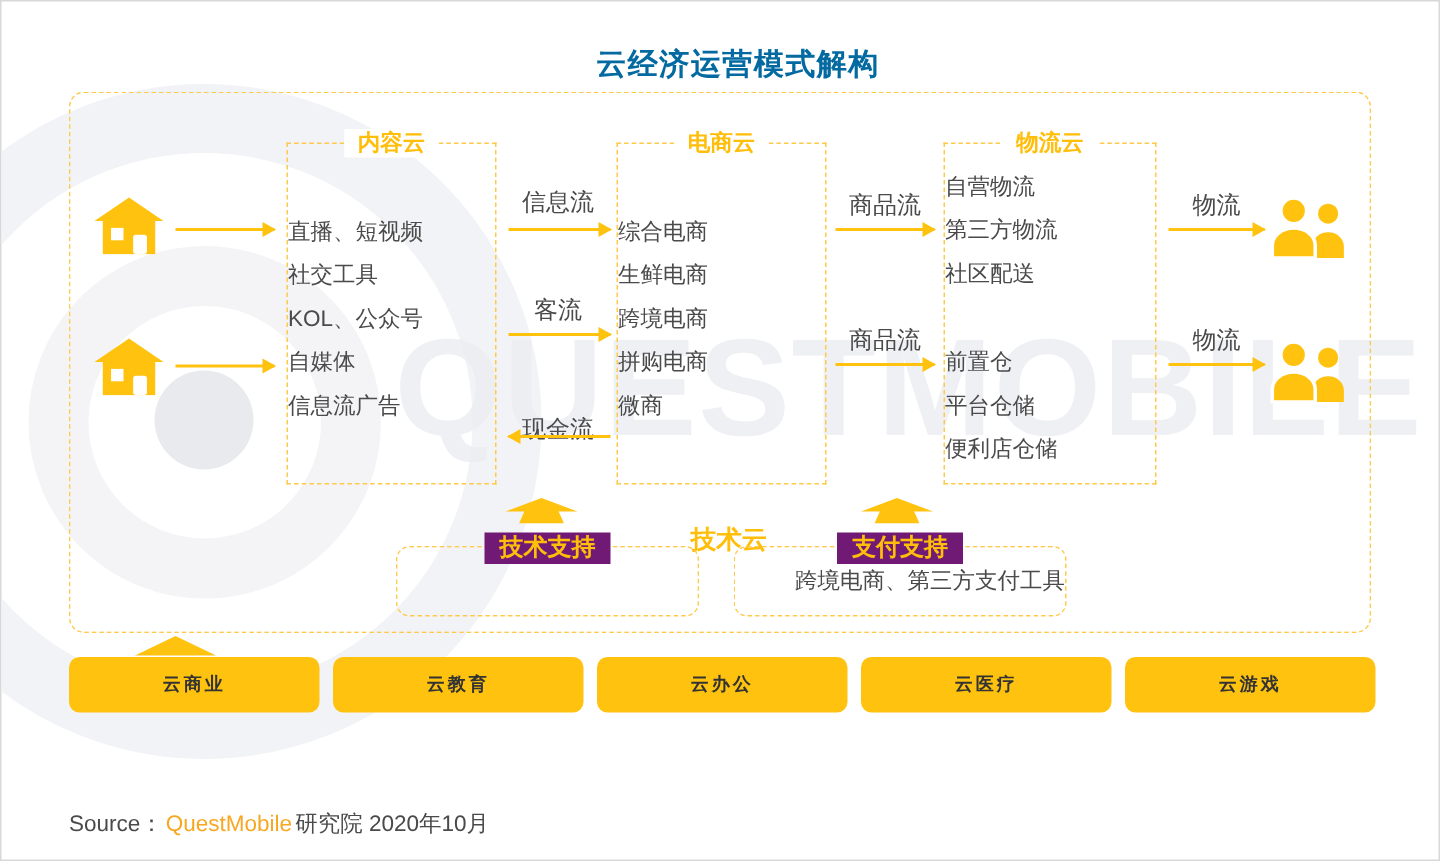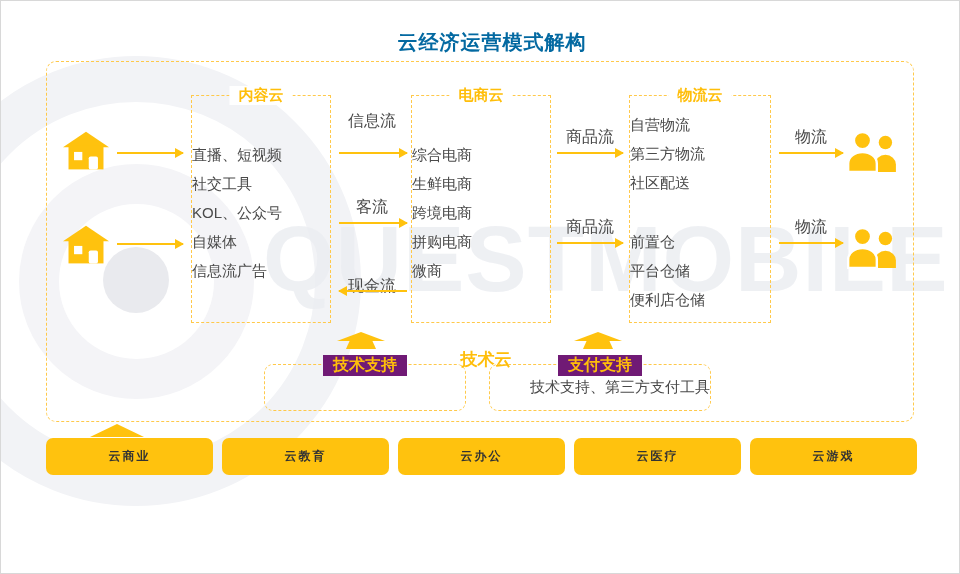--- a/index.html
+++ b/index.html
@@ -149,21 +149,21 @@
     <div class="cloud-label">内容云</div>
     <div class="cloud-items">
       <div>直播、短视频</div>
       <div>社交工具</div>
       <div>KOL、公众号</div>
       <div>自媒体</div>
       <div>信息流广告</div>
     </div>
   </div>
 
-  <div class="abs flow-label" style="left:330px;top:110px;">信息流</div>
+  <div class="abs flow-label" style="left:330px;top:124px;">信息流</div>
   <div class="abs h-arrow" style="left:338px;top:151px;width:68px;"></div>
   <div class="abs flow-label" style="left:330px;top:196px;">客流</div>
   <div class="abs h-arrow" style="left:338px;top:221px;width:68px;"></div>
   <div class="abs flow-label" style="left:330px;top:256px;margin-top:19px;">现金流</div>
   <div class="abs h-arrow left" style="left:338px;top:289px;width:68px;"></div>
 
   <div class="abs cloud" id="cloud-ecom">
     <div class="cloud-label">电商云</div>
     <div class="cloud-items">
       <div>综合电商</div>
@@ -227,27 +227,30 @@
       <polygon points="13,8 35,8 39,17 9,17" fill="#FFC20E"></polygon>
     </svg>
   </div>
   <div class="abs tech-cloud">技术云</div>
 
   <div class="abs sup-box" id="sup-tech">
     <div class="sup-label">技术支持</div>
   </div>
   <div class="abs sup-box" id="sup-pay">
     <div class="sup-label">支付支持</div>
-    <span>技术支持、第三方支付工具</span>
+    <span>跨境电商、第三方支付工具</span>
   </div>
 
   <div class="abs frame-triangle"></div>
 
   <div class="abs chip-row">
     <div class="chip">云商业</div>
     <div class="chip">云教育</div>
     <div class="chip">云办公</div>
     <div class="chip">云医疗</div>
     <div class="chip">云游戏</div>
   </div>
 
+  <div class="abs source">
+    <span>Source：</span><span class="brand">QuestMobile</span><span>研究院 2020年10月</span>
+  </div>
 
 </div>
 
 </body></html>

